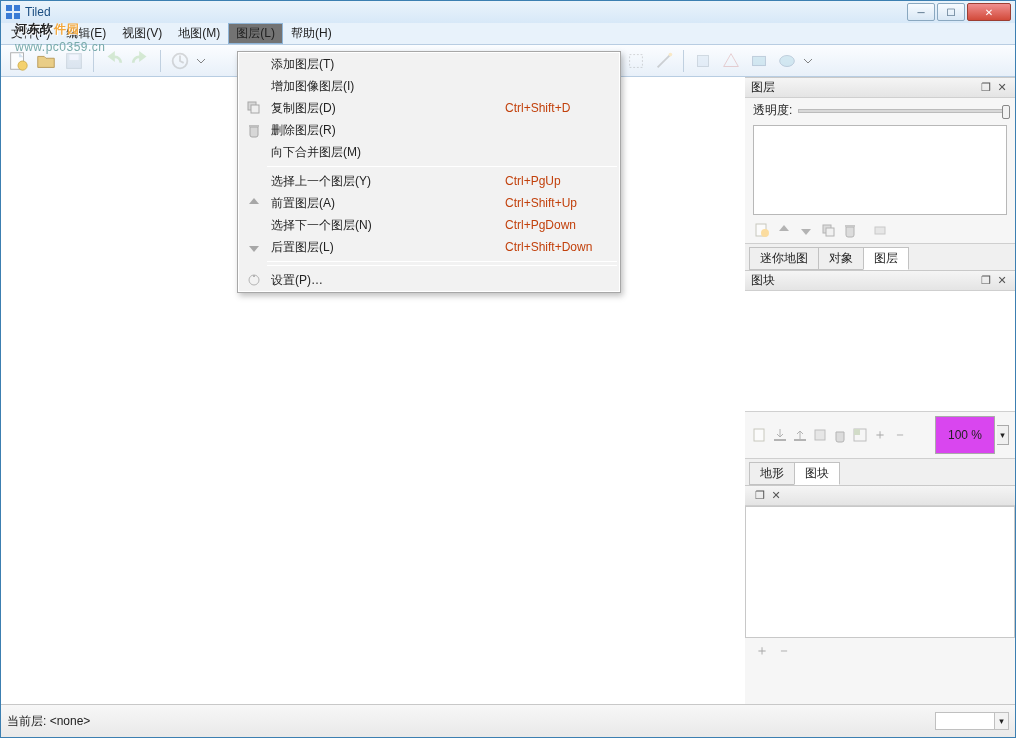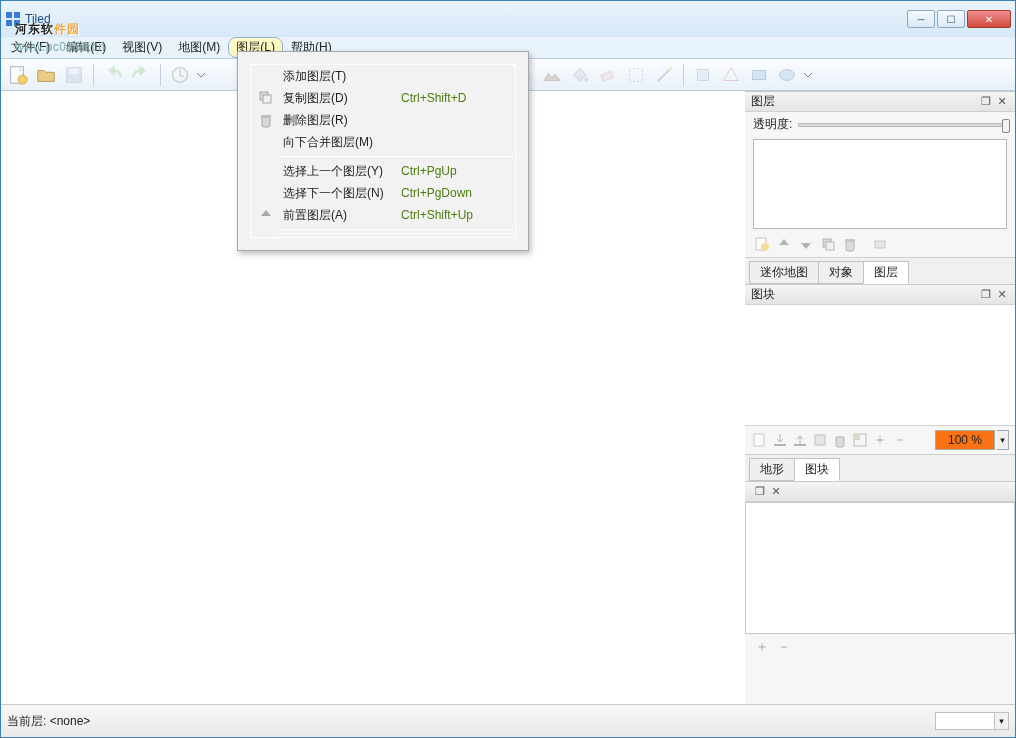--- a/index.html
+++ b/index.html
@@ -1,26 +1,26 @@
 <!DOCTYPE html>
 <html><head>
 <meta charset="utf-8">
 <style>
 *{box-sizing:border-box;margin:0;padding:0;font-family:"Microsoft YaHei",Tahoma,sans-serif;font-size:12px;color:#222}
 body{background:#fff;overflow:hidden}
 .window{width:1016px;height:738px;border:1px solid #3c7fb1;display:flex;flex-direction:column;background:linear-gradient(#e8f1fa,#dbe9f7);position:relative}
-.titlebar{height:36px;display:flex;align-items:center;padding:0 4px;background:linear-gradient(#eaf3fb,#d7e8f8)}
+.titlebar{height:22px;display:flex;align-items:center;padding:0 4px;background:linear-gradient(#eaf3fb,#d7e8f8)}
 .titlebar .icon{width:16px;height:16px;margin-right:4px;display:flex}
 .titlebar .title{flex:1;color:#1a4d80}
 .winbtns{display:flex;gap:2px}
 .winbtn{width:28px;height:18px;border:1px solid #8aa8c0;border-radius:2px;background:linear-gradient(#f7fbff,#d9e8f5);display:flex;align-items:center;justify-content:center;font-size:10px;color:#30506b}
 .winbtn.close{background:linear-gradient(#f08f8f,#d24a3a);border-color:#9c3e32;color:#fff;width:44px}
 .menubar{height:22px;display:flex;align-items:center;background:#e8f2fb;border-bottom:1px solid #b8cde2;padding:0 2px}
 .menuitem{padding:2px 8px;cursor:default}
-.menuitem.active{background:#fef9c3;border:1px solid #8fb5d8;border-radius:8px;padding:1px 7px}
+.menuitem.active{background:#737373;border:1px solid #8fb5d8;border-radius:0;padding:1px 7px}
 .toolbar{height:32px;display:flex;align-items:center;background:linear-gradient(#fbfdff,#e8f0f9);border-bottom:1px solid #b8cde2;padding:0 4px;gap:2px}
 .tbtn{width:26px;height:26px;display:flex;align-items:center;justify-content:center;opacity:.8}
 .tbtn.dis{opacity:.35}
 .tsep{width:1px;height:22px;background:#c0d0e0;margin:0 4px}
 .content{flex:1;display:flex;background:#fff;position:relative}
 .canvas{flex:1;background:#fff}
 .rightside{width:270px;display:flex;flex-direction:column;background:#f6f6f6}
 .panel{display:flex;flex-direction:column;border-top:1px solid #c9c9c9}
 .panelhdr{height:20px;background:linear-gradient(#f5f5f5,#e4e4e4);border-bottom:1px solid #cfcfcf;display:flex;align-items:center;padding:0 6px}
 .panelhdr .pt{flex:1}
@@ -30,37 +30,37 @@
 .slider{flex:1;height:4px;background:#d8d8d8;border:1px solid #bbb;position:relative}
 .slider .thumb{position:absolute;right:-4px;top:-5px;width:8px;height:14px;background:#f2f2f2;border:1px solid #888;border-radius:2px}
 .listbox{height:90px;border:1px solid #b8b8b8;background:#fff;margin:2px 8px}
 .iconrow{display:flex;gap:4px;padding:4px 8px;background:#f6f6f6}
 .smicon{width:18px;height:18px;display:flex;align-items:center;justify-content:center;opacity:.6}
 .tabrow{display:flex;background:#f0f0f0;border-top:1px solid #cfcfcf;padding-top:3px;padding-left:4px;gap:0}
 .tab{padding:2px 10px;border:1px solid #c2c2c2;background:#efefef;margin-right:-1px;cursor:default}
 .tab.active{background:#fff;border-bottom-color:#fff;position:relative;z-index:1}
 .tilesetarea{height:120px;background:#fff}
 .tilesetbar{display:flex;align-items:center;gap:2px;padding:4px 6px;background:#f6f6f6;border-top:1px solid #d0d0d0}
-.zoombox{width:60px;height:20px;border:1px solid #aaa;background:#f97316;display:flex;align-items:center;justify-content:center;margin-left:2px}
+.zoombox{width:60px;height:38px;border:1px solid #aaa;background:#d946ef;display:flex;align-items:center;justify-content:center;margin-left:2px}
 .chev{width:12px;height:20px;border:1px solid #aaa;border-left:none;background:#f0f0f0;display:flex;align-items:center;justify-content:center;font-size:9px}
 .proptable{border:1px solid #c8c8c8}
 .prophdr{display:flex;background:linear-gradient(#fafafa,#ececec);border-bottom:1px solid #d0d0d0}
 .prophdr div{padding:3px 6px;border-right:1px solid #d0d0d0}
 .propbody{height:130px;background:#fff}
 .statusbar{height:22px;border-top:1px solid #c8c8c8;background:linear-gradient(#f7f7f7,#e9e9e9);display:flex;align-items:center;padding:16px 6px}
 .statusbar .sb{flex:1}
 .sbbox{width:60px;height:18px;border:1px solid #c0c0c0;background:#fff;margin-left:4px}
 .sbchev{width:14px;height:18px;border:1px solid #c0c0c0;border-left:none;background:#f2f2f2;display:flex;align-items:center;justify-content:center;font-size:9px}
 
-.dropdown{position:absolute;left:236px;top:50px;width:292px;background:#f2f2f2;border:1px solid #a7a7a7;box-shadow:2px 3px 6px rgba(0,0,0,.25);padding:12px}
+.dropdown{position:absolute;left:236px;top:50px;width:384px;background:#f2f2f2;border:1px solid #a7a7a7;box-shadow:2px 3px 6px rgba(0,0,0,.25);padding:0}
 .dd-inner{background:#f2f2f2;border:1px solid #fff}
 .ddrow{display:flex;align-items:center;height:22px;padding:0 4px}
 .ddicon{width:22px;display:flex;align-items:center;justify-content:center;opacity:.7}
 .ddlabel{flex:1;padding-left:6px}
-.ddshort{width:110px;color:#4d7c0f}
+.ddshort{width:110px;color:#c2410c}
 .ddsep{height:1px;background:#d0d0d0;margin:3px 2px 3px 28px;border-bottom:1px solid #fff}
 
 .wm{position:absolute;left:14px;top:8px;pointer-events:none}
 .wm1{font-size:26px;font-weight:bold;color:#3aa0e0;text-shadow:1px 1px 0 #fff;letter-spacing:1px}
 .wm1 .o{color:#f3a73b}
 .wm2{font-size:12px;color:#7aa;letter-spacing:.5px}
 
 svg{width:16px;height:16px}
 .tbtn svg{width:22px;height:22px}
 </style>
@@ -340,20 +340,25 @@
     <span class="sb">当前层: &lt;none&gt;</span>
     <div class="sbbox"></div>
     <div class="sbchev">▾</div>
   </div>
 
   <div class="dropdown">
     <div class="dd-inner">
       <div class="ddrow">
           <span class="ddicon"></span>
           <span class="ddlabel">添加图层(T)</span>
+          <span class="ddshort"></span>
+        </div>
+      <div class="ddrow">
+          <span class="ddicon"></span>
+          <span class="ddlabel">增加图像图层(I)</span>
           <span class="ddshort"></span>
         </div>
       <div class="ddrow">
           <span class="ddicon">
             <svg viewBox="0 0 16 16">
               <rect x="2" y="2" width="8" height="8" fill="#ccc" stroke="#888"></rect>
               <rect x="5" y="5" width="8" height="8" fill="#eee" stroke="#888"></rect>
             </svg>
           </span>
           <span class="ddlabel">复制图层(D)</span>
@@ -374,31 +379,50 @@
           <span class="ddlabel">向下合并图层(M)</span>
           <span class="ddshort"></span>
         </div>
       <div class="ddsep"></div>
       <div class="ddrow">
           <span class="ddicon"></span>
           <span class="ddlabel">选择上一个图层(Y)</span>
           <span class="ddshort">Ctrl+PgUp</span>
         </div>
       <div class="ddrow">
-          <span class="ddicon"></span>
-          <span class="ddlabel">选择下一个图层(N)</span>
-          <span class="ddshort">Ctrl+PgDown</span>
-        </div>
-      <div class="ddrow">
           <span class="ddicon">
             <svg viewBox="0 0 16 16">
               <path d="M8 3l5 6H3z" fill="#888"></path>
             </svg>
           </span>
           <span class="ddlabel">前置图层(A)</span>
           <span class="ddshort">Ctrl+Shift+Up</span>
         </div>
+      <div class="ddrow">
+          <span class="ddicon"></span>
+          <span class="ddlabel">选择下一个图层(N)</span>
+          <span class="ddshort">Ctrl+PgDown</span>
+        </div>
+      <div class="ddrow">
+          <span class="ddicon">
+            <svg viewBox="0 0 16 16">
+              <path d="M8 13L3 7h10z" fill="#888"></path>
+            </svg>
+          </span>
+          <span class="ddlabel">后置图层(L)</span>
+          <span class="ddshort">Ctrl+Shift+Down</span>
+        </div>
       <div class="ddsep"></div>
       <div class="ddsep"></div>
+      <div class="ddrow">
+          <span class="ddicon">
+            <svg viewBox="0 0 16 16">
+              <circle cx="8" cy="8" r="5" fill="none" stroke="#999"></circle>
+              <rect x="7" y="3" width="2" height="2" fill="#999"></rect>
+            </svg>
+          </span>
+          <span class="ddlabel">设置(P)…</span>
+          <span class="ddshort"></span>
+        </div>
     </div>
   </div>
 
 </div>
 
 </body></html>

